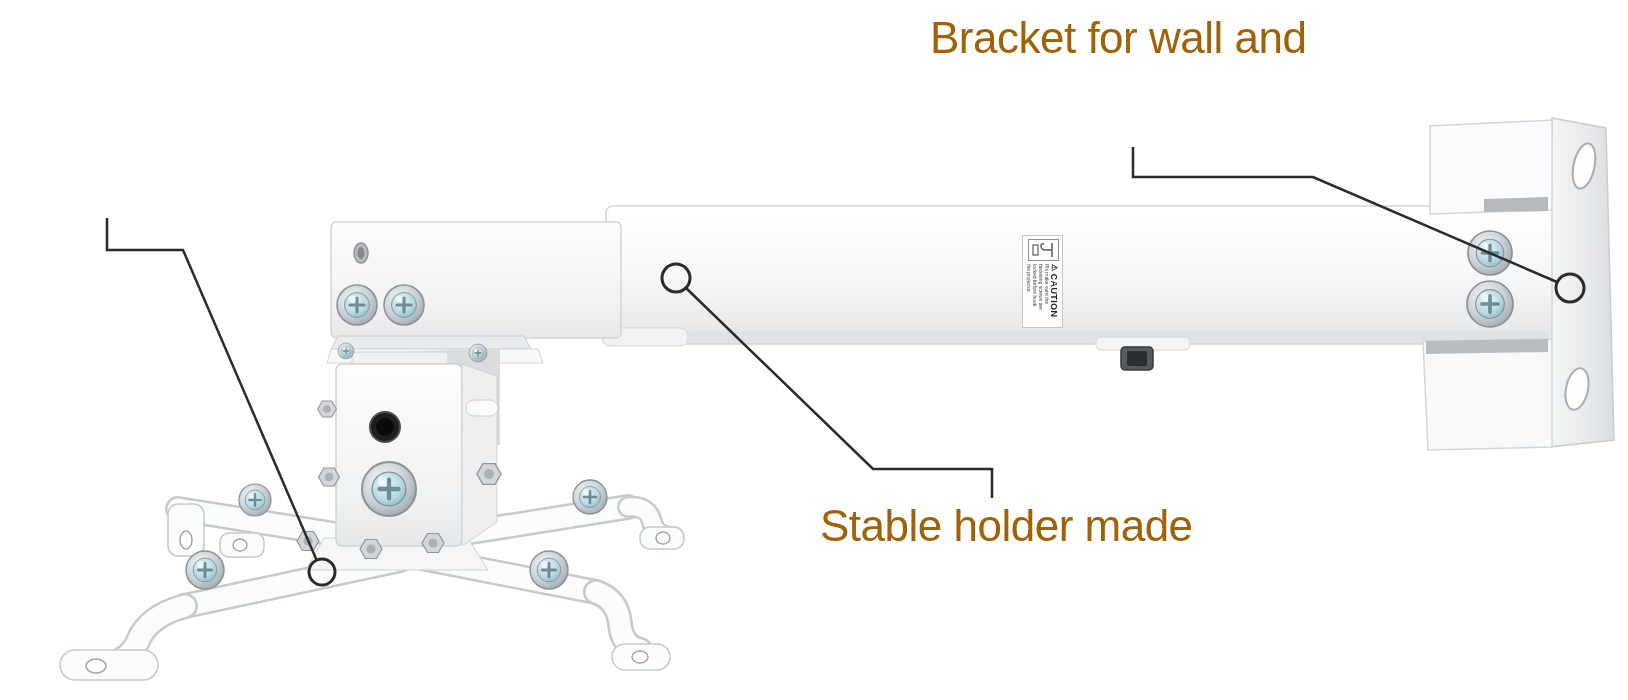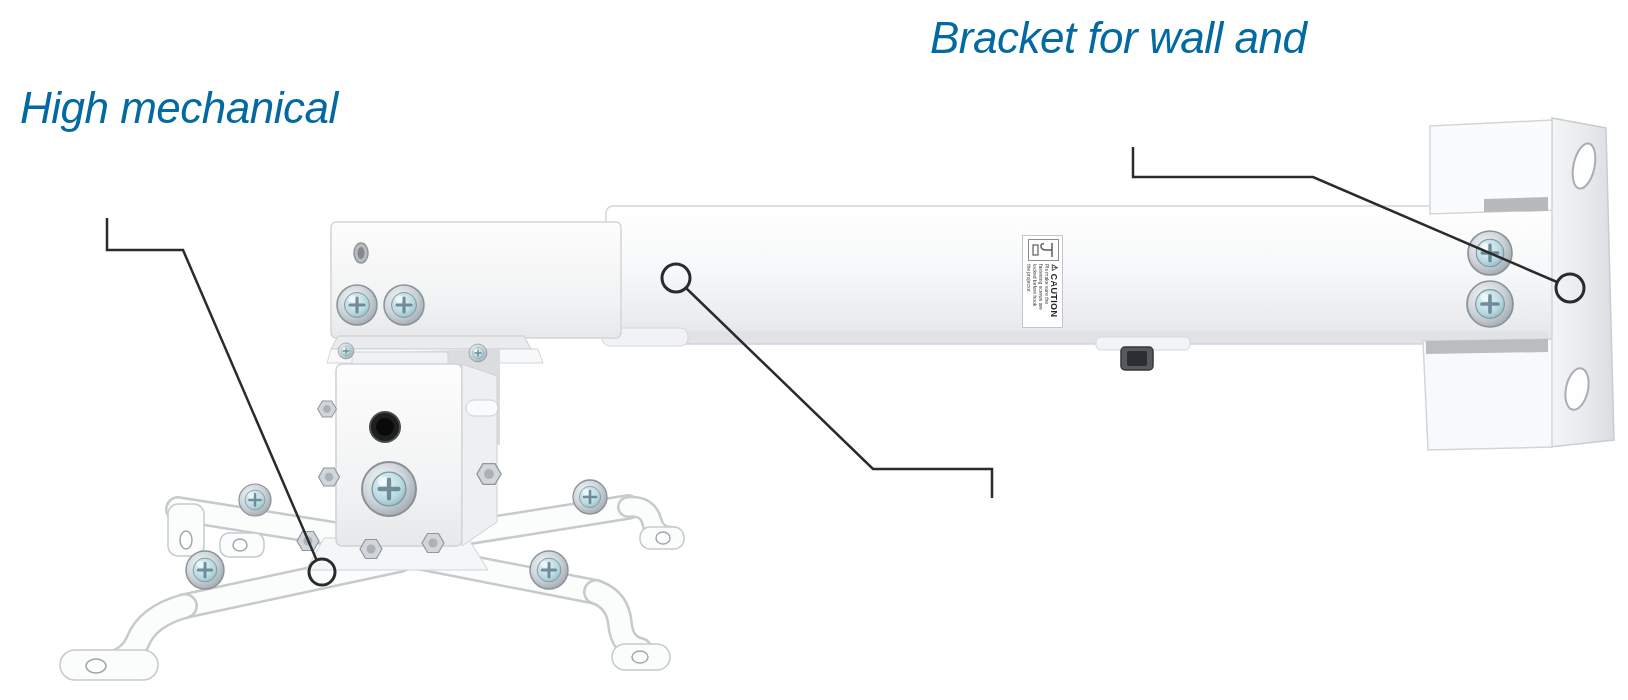--- a/index.html
+++ b/index.html
@@ -3,22 +3,22 @@
 <meta charset="utf-8">
 <style>
   html,body { margin:0; padding:0; }
   body {
     width:1628px; height:700px; position:relative; overflow:hidden;
     background:#ffffff; font-family:"Liberation Sans", sans-serif;
   }
   svg.scene { position:absolute; left:0; top:0; }
 
   .note {
-    position:absolute; color:#0369a1; font-size:44px; line-height:60px;
-    letter-spacing:-0.5px; white-space:nowrap;font-style:italic;
+    position:absolute; color:#a16207; font-size:44px; line-height:60px;
+    letter-spacing:-0.5px; white-space:nowrap;
   }
   .note span { display:block; }
   #note-load    { left:20px;  top:78px;  }
   #note-bracket { left:930px; top:8px;   }
   #note-holder  { left:820px; top:496px; }
 
   
   .caution {
     position:absolute; left:1022px; top:235px; width:41px; height:93px;
     background:#fefefe; border:1px solid #c3c7ca; box-sizing:border-box;
@@ -184,26 +184,26 @@
     <path d="M107 218 V250 H183 L317 561" stroke-width="2.5"></path>
     <circle cx="322" cy="572" r="13" stroke-width="3"></circle>
     <path d="M1133 147 V177 H1313 L1557 282" stroke-width="2.5"></path>
     <circle cx="1570" cy="288" r="14" stroke-width="3"></circle>
     <path d="M686 288 L873 469 H992 V498" stroke-width="2.5"></path>
     <circle cx="676" cy="278" r="14" stroke-width="3"></circle>
   </g>
 </svg>
 
 <div class="note" id="note-load">
-  <span>High mechanical</span>
 </div>
 <div class="note" id="note-bracket">
   <span>Bracket for wall and</span>
 </div>
 <div class="note" id="note-holder">
+  <span>Stable holder made</span>
 </div>
 
 <div class="caution">
   <div class="caution-inner">
     <div class="caution-diagram">
       <svg width="16" height="25" viewBox="0 0 16 25">
         <path d="M1 4 H15" stroke="#5a5f63" stroke-width="1.5" fill="none"></path>
         <path d="M8 4 V10 Q8 15 4 15 Q1 15 2 12" stroke="#5a5f63" stroke-width="1.5" fill="none"></path>
         <rect x="3" y="18" width="10" height="5" fill="none" stroke="#5a5f63" stroke-width="1.2"></rect>
       </svg>

